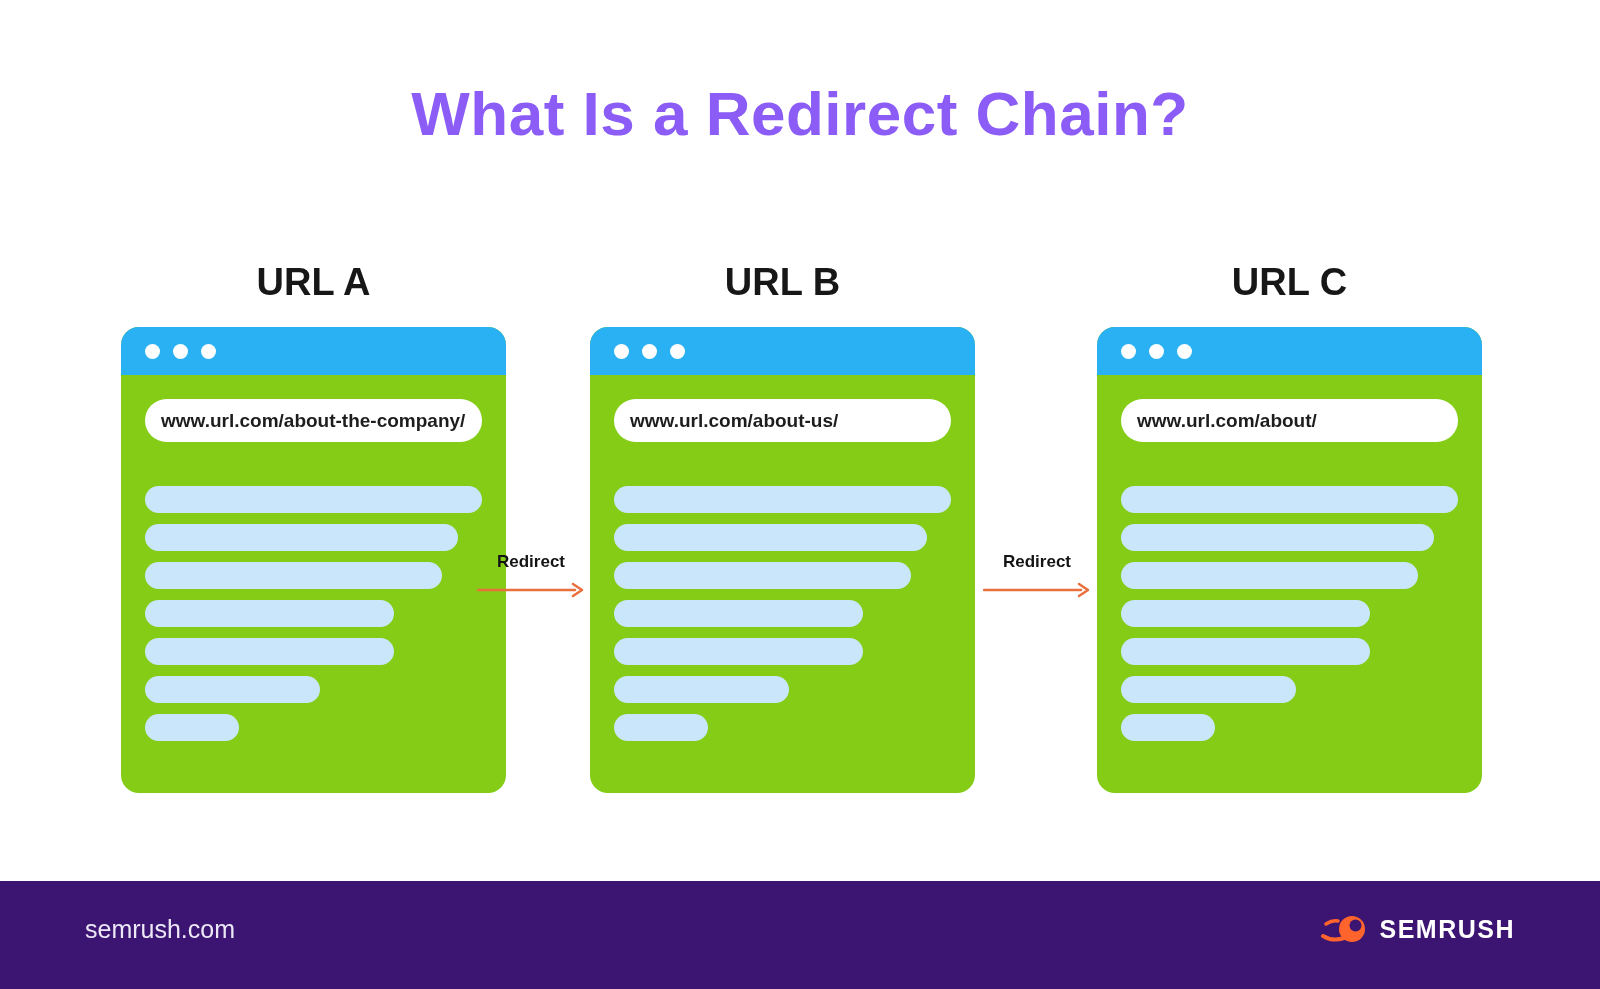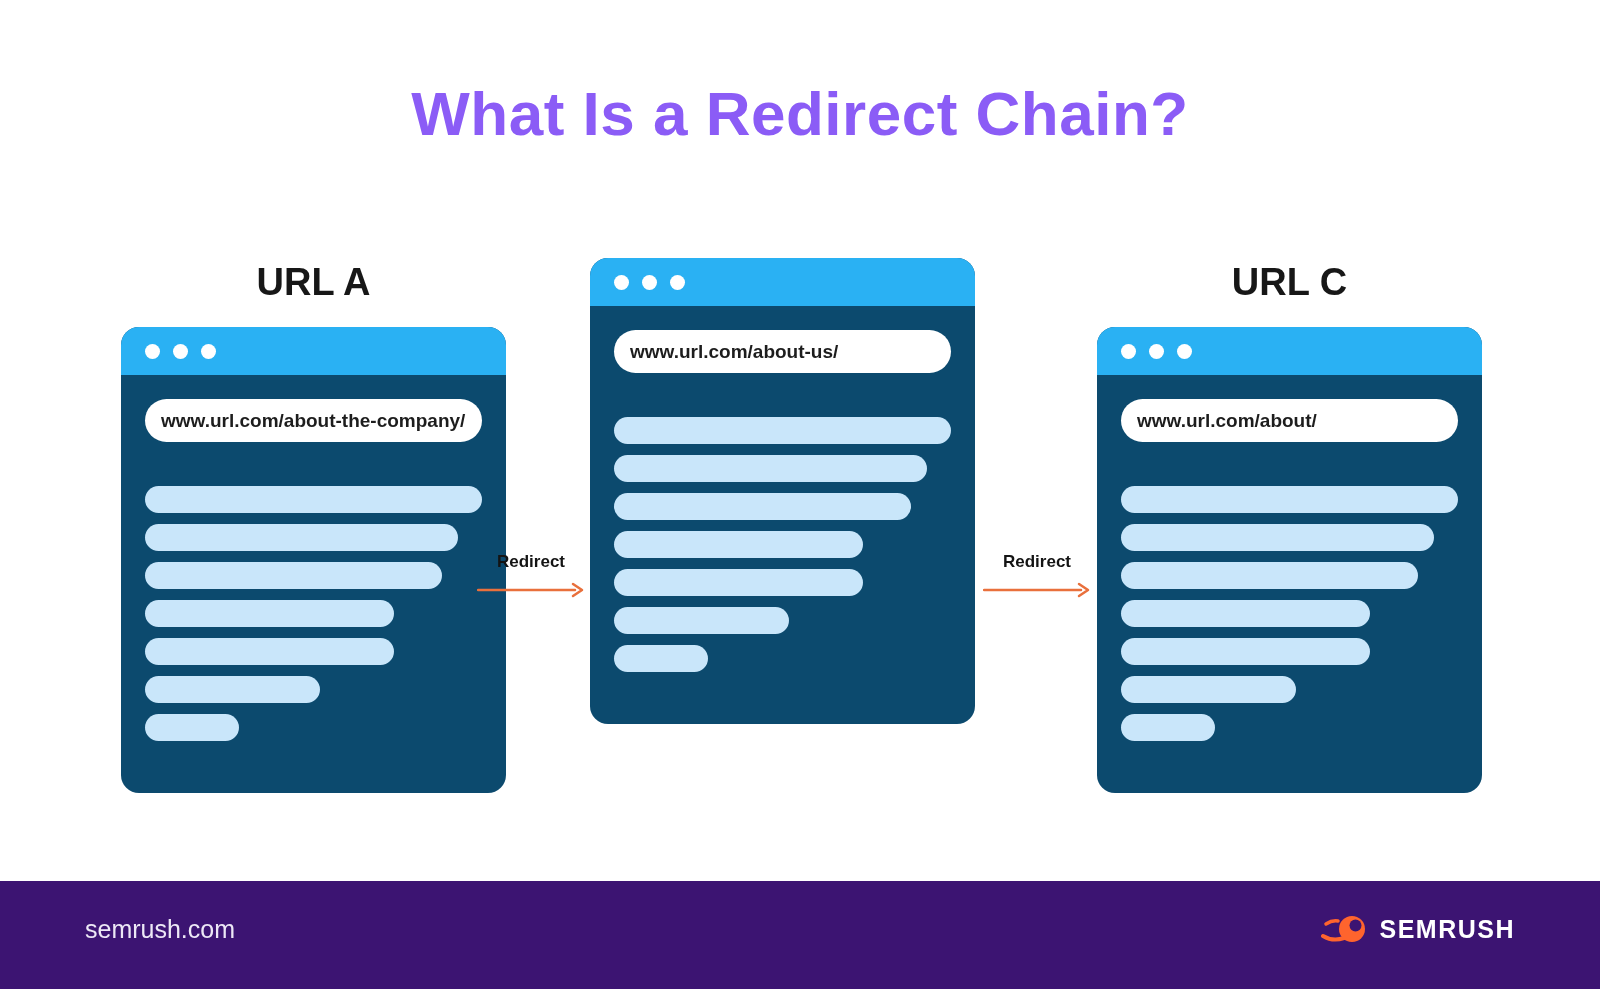--- a/index.html
+++ b/index.html
@@ -43,21 +43,21 @@
     color: #171717;
     height: 48px;
     line-height: 48px;
     margin-bottom: 21px;
   }
 
   .browser {
     width: 385px;
     height: 466px;
     border-radius: 18px;
-    background: #0c4a6e;
+    background: #84cc16;
     overflow: hidden;
   }
   .browser-titlebar {
     height: 48px;
     background: #2AB1F3;
     display: flex;
     align-items: center;
     padding-left: 24px;
   }
   .window-dots { display: flex; gap: 13px; }
@@ -184,20 +184,21 @@
 
   <div class="connector connector-1">
     <div class="connector-label">Redirect</div>
     <svg class="arrow-svg" width="108" height="16" viewBox="0 0 108 16">
       <line x1="1" y1="8" x2="98" y2="8" stroke="#E9703C" stroke-width="2.5" stroke-linecap="round"></line>
       <path d="M96,2 L105,8 L96,14" fill="none" stroke="#E9703C" stroke-width="2.5" stroke-linecap="round" stroke-linejoin="round"></path>
     </svg>
   </div>
 
   <div class="panel-wrap panel-b">
+    <div class="panel-label">URL B</div>
     <div class="browser">
       <div class="browser-titlebar">
         <div class="window-dots">
           <span class="window-dot"></span>
           <span class="window-dot"></span>
           <span class="window-dot"></span>
         </div>
       </div>
       <div class="browser-body">
         <div class="url-bar">

